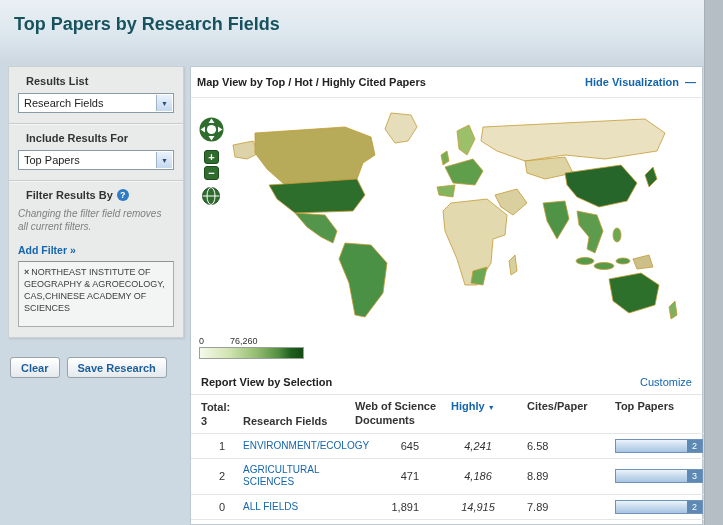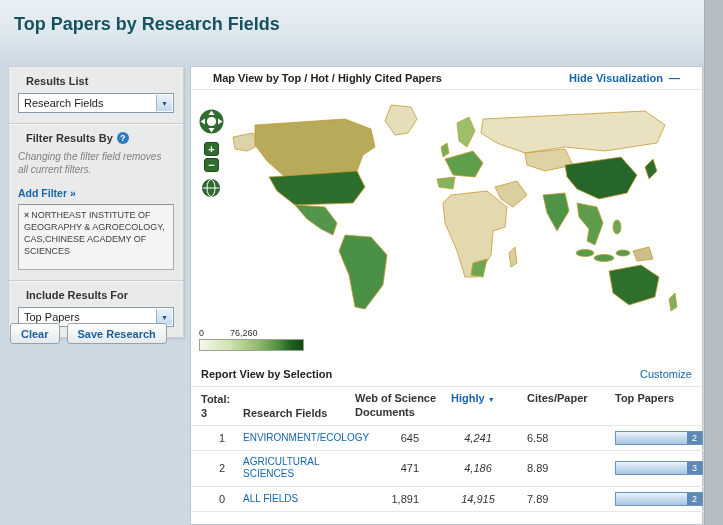--- a/index.html
+++ b/index.html
@@ -24,29 +24,29 @@
     background:linear-gradient(#eaf2fb,#c4d9ee); border-left:1px solid #9fb4c6;
     display:flex; align-items:center; justify-content:center; font-size:7px; color:#2f4f70; }
   .help-icon { display:inline-block; width:12px; height:12px; border-radius:50%; background:#2f7cc4;
     color:#fff; font-size:9px; font-weight:bold; text-align:center; line-height:12px; margin-left:4px; vertical-align:1px; }
   .sb-note { font-size:10px; font-style:italic; color:#7f8182; line-height:1.3; margin:2px 0 7px; }
   .add-filter { display:inline-block; font-size:10.5px; font-weight:bold; color:#1565ad; text-decoration:none; margin-bottom:5px; }
   .filter-box { width:156px; min-height:66px; background:#f3f4f4; border:1px solid #a9adb0; border-top-color:#8d9194;
     padding:4px 5px; font-size:9px; color:#3d3d3d; line-height:1.35; }
   .remove-x { color:#4a4a4a; font-weight:bold; margin-right:2px; cursor:pointer; }
 
-  .sb-buttons { position:absolute; left:10px; top:323px; display:flex; gap:7px; }
+  .sb-buttons { position:absolute; left:10px; top:357px; display:flex; gap:7px; }
   .btn { height:21px; padding:0 10px; font-size:11px; font-weight:bold; color:#1c5f9e;
     background:linear-gradient(#ffffff,#e4e9ed); border:1px solid #98a2a9; border-radius:3px; cursor:pointer;
     font-family:"Liberation Sans", sans-serif; }
 
   
   .main-panel { position:absolute; left:190px; top:66px; width:513px; height:459px; background:#fff;
     border:1px solid #bcc7cf; }
-  .map-header { height:23px; display:flex; align-items:center; padding:0 22px; border-bottom:1px solid #e4e8eb; }
+  .map-header { height:31px; display:flex; align-items:center; padding:0 6px; border-bottom:1px solid #e4e8eb; }
   .map-title { font-size:11px; font-weight:bold; color:#222; }
   .hide-link { margin-left:auto; font-size:11px; font-weight:bold; color:#1565ad; text-decoration:none;
     display:flex; align-items:center; gap:6px; }
   .minimize-icon { font-weight:bold; }
 
   .map-region { position:relative; height:272px; background:#fff; }
   .map-svg { position:absolute; left:34px; top:5px; }
   .ctrl { position:absolute; cursor:pointer; }
   .ctrl-pan { left:7px; top:18px; }
   .zoom-btn { left:13px; width:15px; height:14px; background:#2e6d2e; border:1px solid #1d4d1d; border-radius:3px;
@@ -98,35 +98,35 @@
   <div class="sidebar">
     <div class="sb-section">
       <div class="sb-label">Results List</div>
       <div class="select">
         <span>Research Fields</span>
         <span class="arrow-box">▼</span>
       </div>
     </div>
 
     <div class="sb-section">
+      <div class="sb-label">Include Results For</div>
+      <div class="select">
+        <span>Top Papers</span>
+        <span class="arrow-box">▼</span>
+      </div>
+    </div>
+
+    <div class="sb-section">
       <div class="sb-label">
         <span>Filter Results By</span><span class="help-icon">?</span>
       </div>
       <div class="sb-note">Changing the filter field removes all current filters.</div>
       <a href="#" class="add-filter">Add Filter »</a>
       <div class="filter-box">
         <span class="remove-x">×</span><span>NORTHEAST INSTITUTE OF GEOGRAPHY &amp; AGROECOLOGY, CAS,CHINESE ACADEMY OF SCIENCES</span>
-      </div>
-    </div>
-
-    <div class="sb-section">
-      <div class="sb-label">Include Results For</div>
-      <div class="select">
-        <span>Top Papers</span>
-        <span class="arrow-box">▼</span>
       </div>
     </div>
   </div>
 
   <div class="sb-buttons">
     <button class="btn">Clear</button>
     <button class="btn">Save Research</button>
   </div>
 
   <div class="main-panel">

